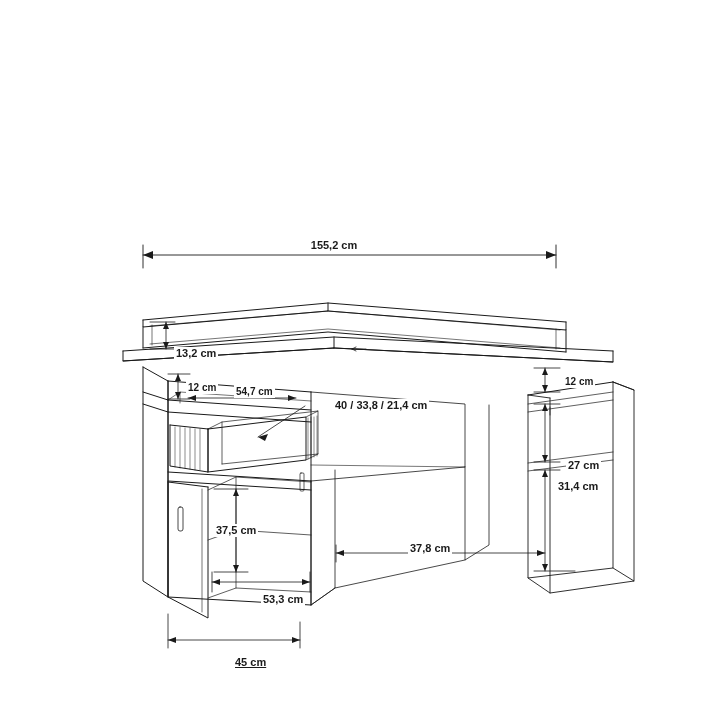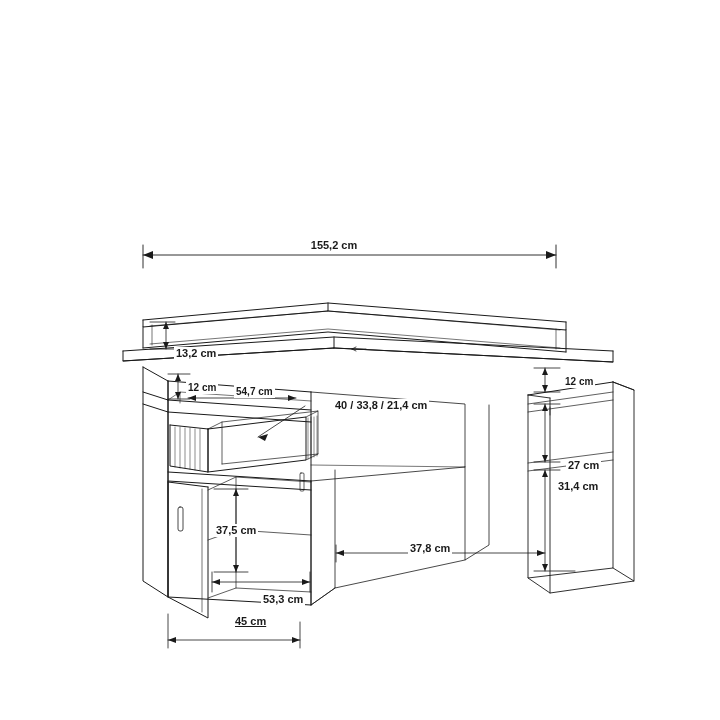--- a/index.html
+++ b/index.html
@@ -244,15 +244,15 @@
   <div class="dim-label" style="left:174px; top:347px;">13,2 cm</div>
   <div class="dim-label small" style="left:186px; top:381px;">12 cm</div>
   <div class="dim-label small" style="left:234px; top:385px;">54,7 cm</div>
   <div class="dim-label" style="left:333px; top:399px;">40 / 33,8 / 21,4 cm</div>
   <div class="dim-label small" style="left:563px; top:375px;">12 cm</div>
   <div class="dim-label" style="left:566px; top:427px;margin-top:32px;">27 cm</div>
   <div class="dim-label" style="left:556px; top:480px;">31,4 cm</div>
   <div class="dim-label" style="left:214px; top:524px;">37,5 cm</div>
   <div class="dim-label" style="left:261px; top:593px;">53,3 cm</div>
   <div class="dim-label" style="left:408px; top:542px;">37,8 cm</div>
-  <div class="dim-label" style="left:233px; top:615px;text-decoration:underline;">45 cm</div>
+  <div class="dim-label" style="left:233px; top:656px;text-decoration:underline;">45 cm</div>
 
 </div>
 
 </body></html>

